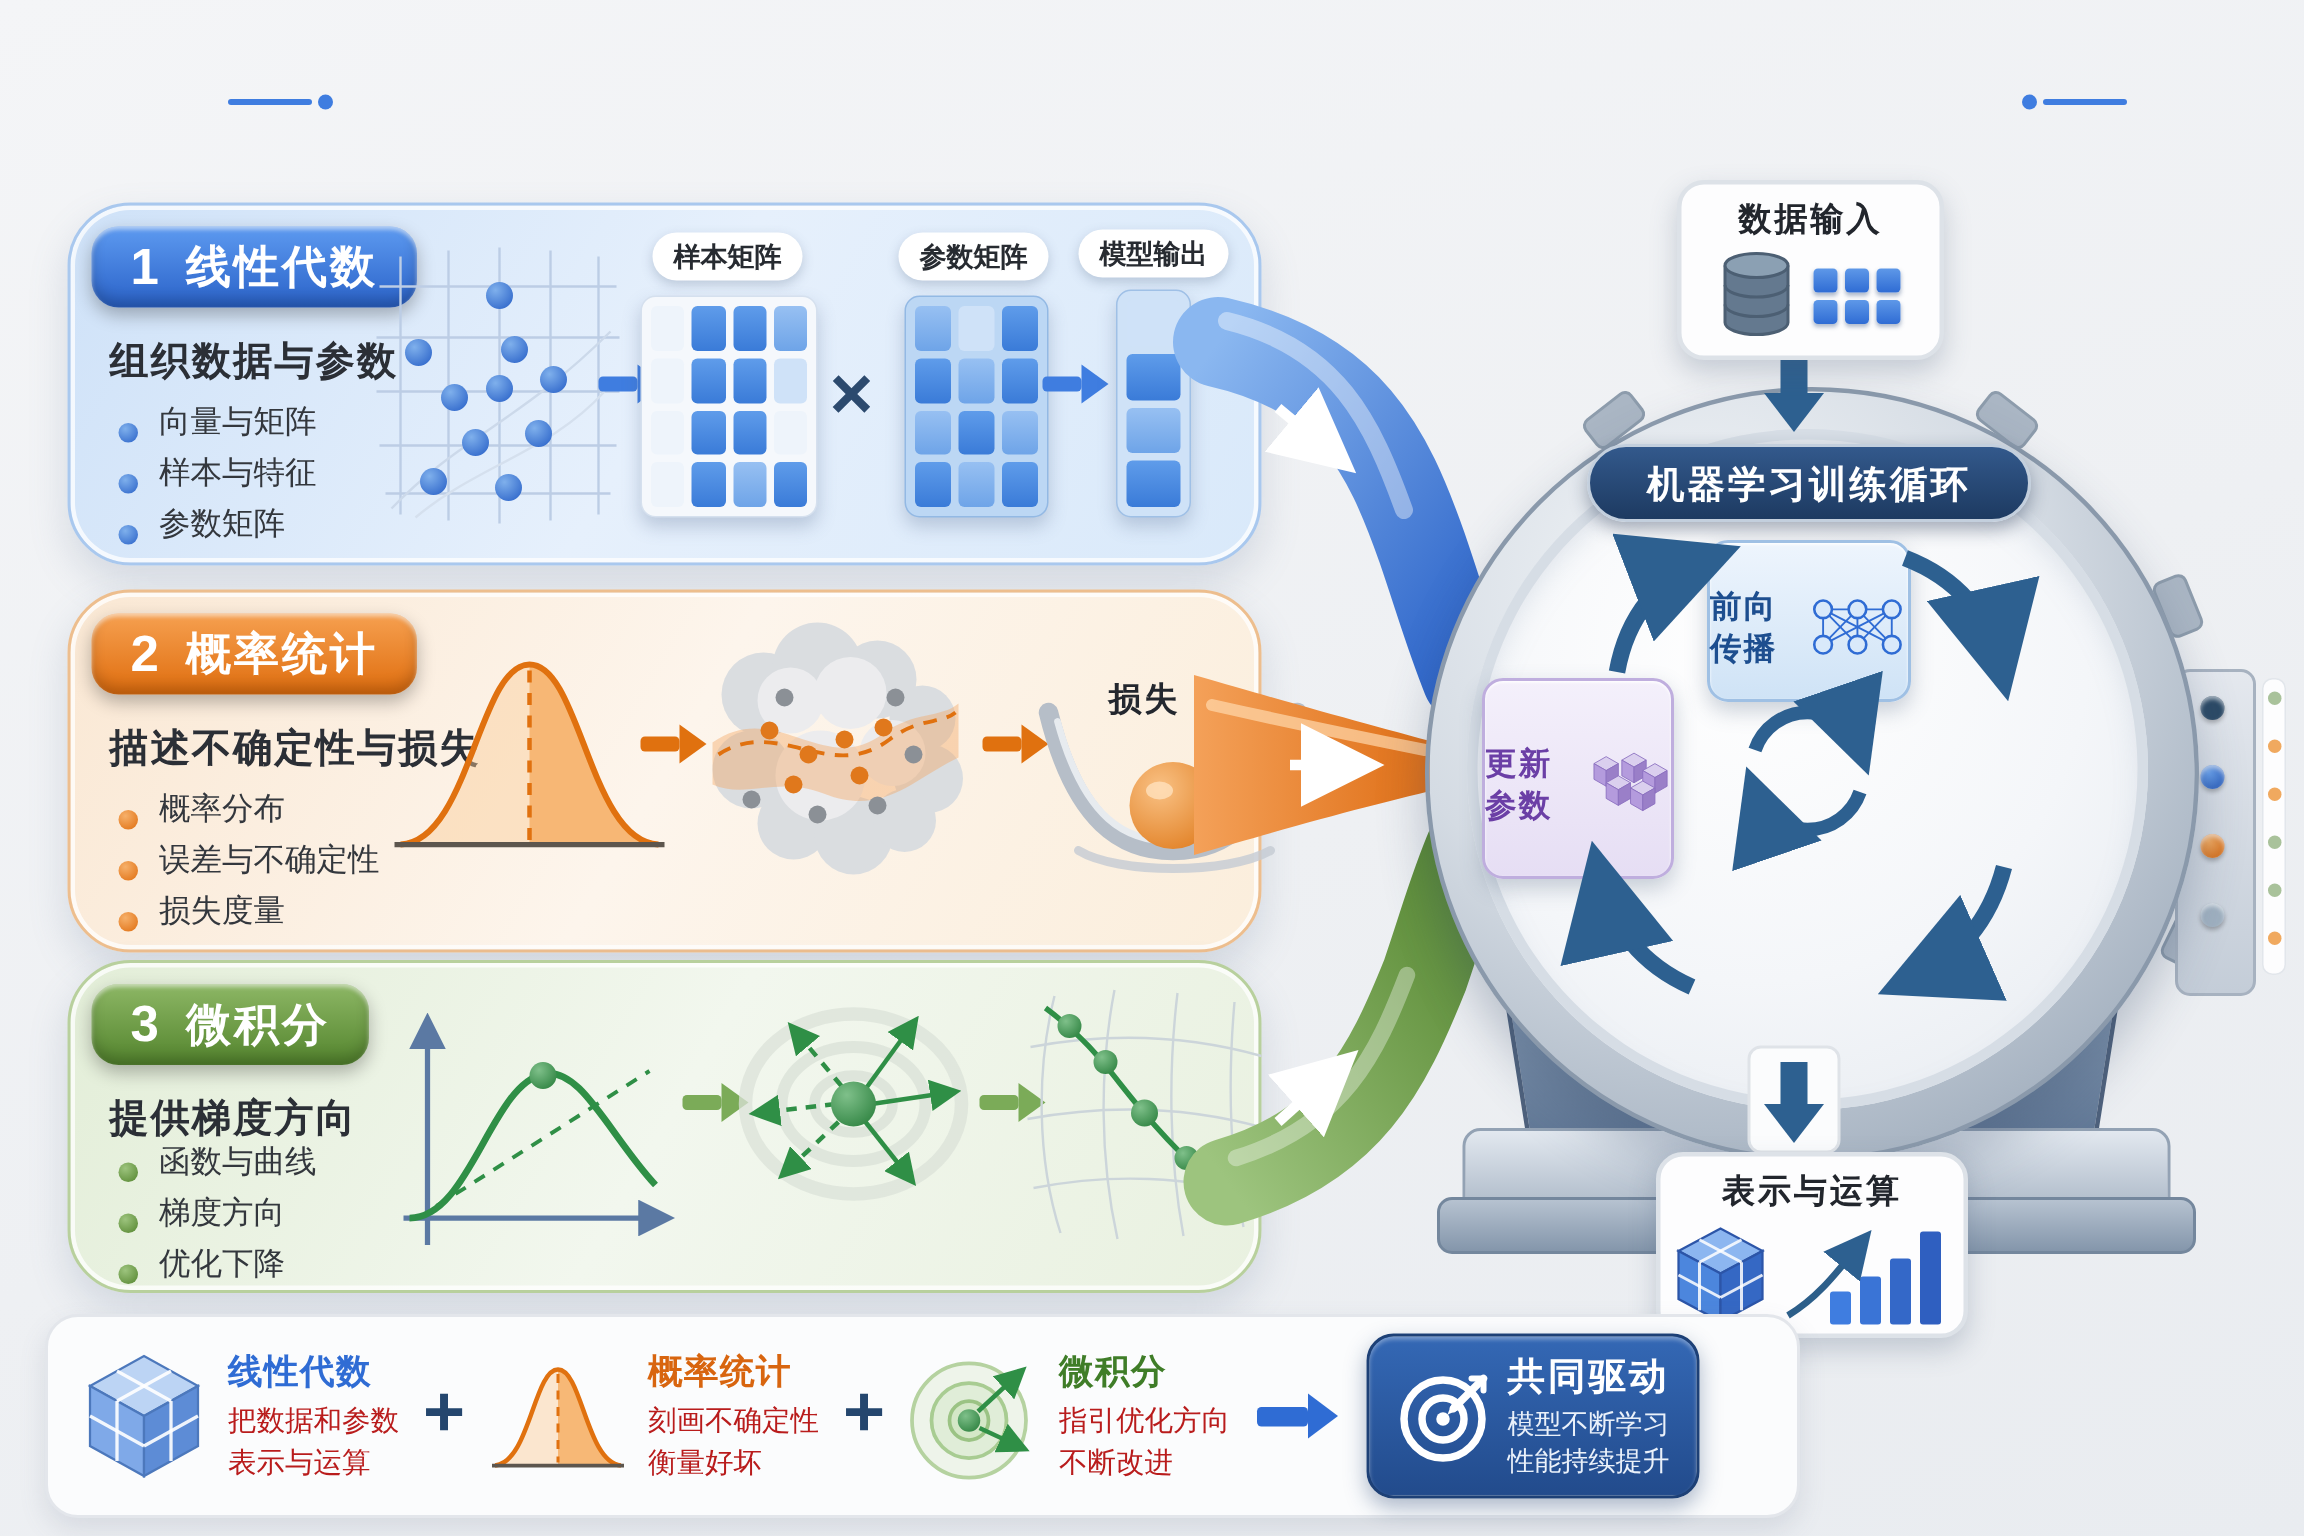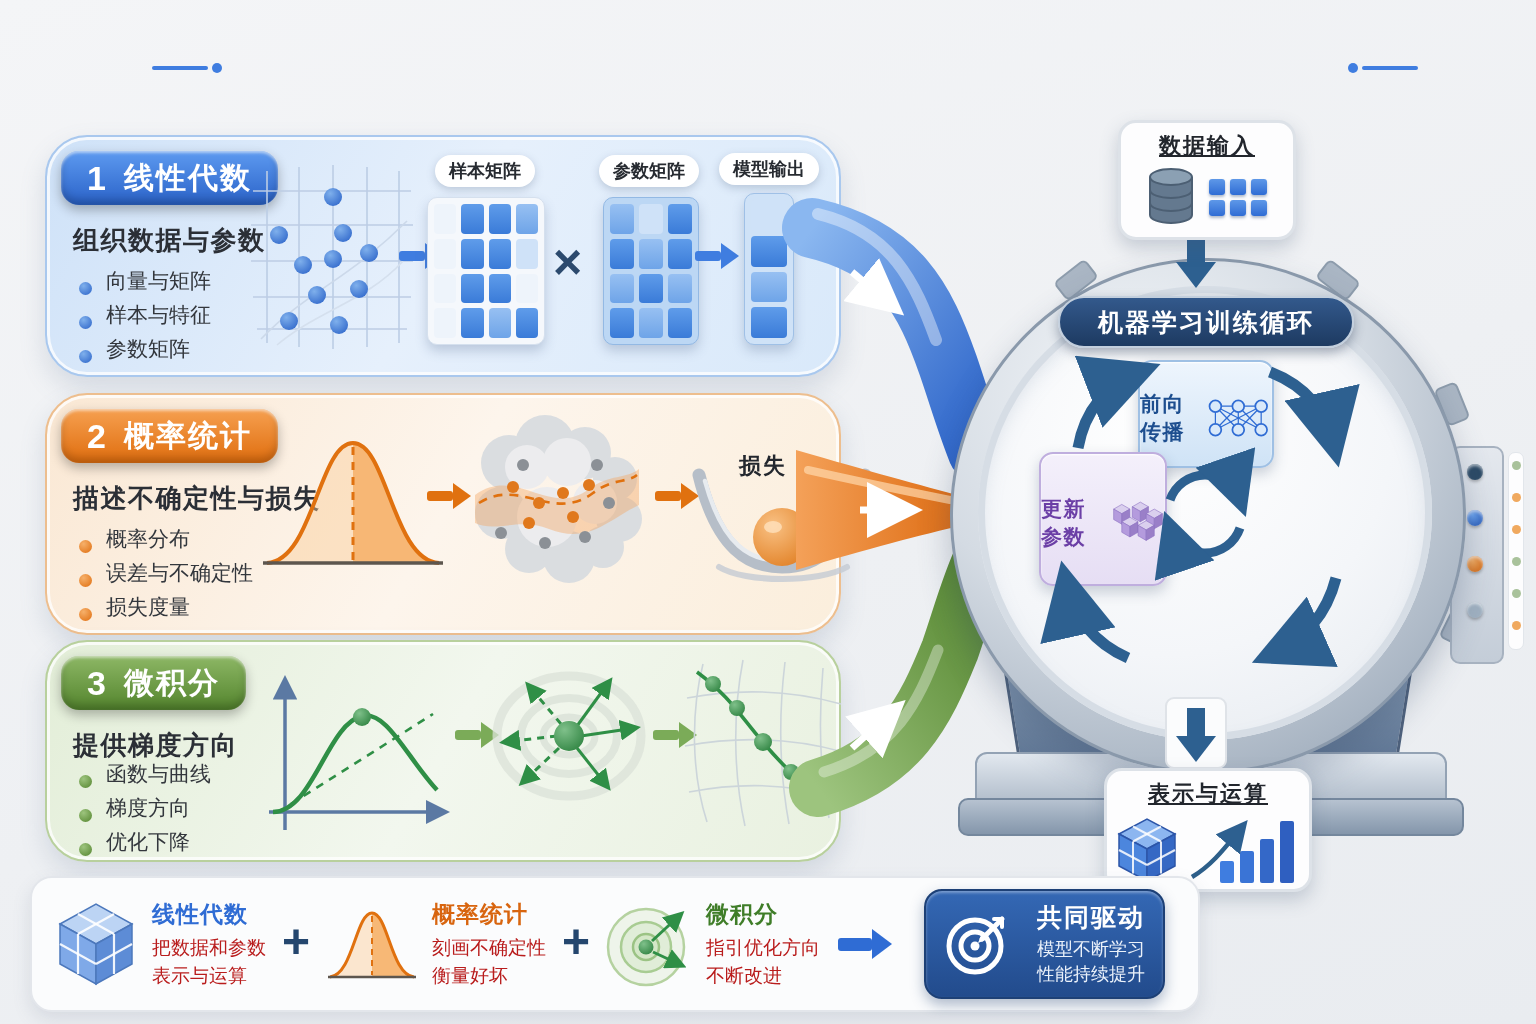--- a/index.html
+++ b/index.html
@@ -97,42 +97,42 @@
 
   .step{position:absolute;z-index:6;border-radius:14px;display:flex;flex-direction:row;align-items:center;
     padding-top:8px;gap:3px;box-shadow:0 6px 14px rgba(70,90,120,.28), inset 0 1px 2px #fff;}
   .step .slabel{font-size:21px;font-weight:800;letter-spacing:1.5px;}
   .st-forward{left:1138px;top:360px;width:132px;height:96px;background:linear-gradient(180deg,#eef5fd,#cfe3f6);border:2px solid #9fc0e4;}
   .st-forward .slabel{color:#1d4e8f;}
   .st-loss{left:1287px;top:452px;width:120px;height:122px;background:linear-gradient(180deg,#fdf6ec,#fbe9d4);border:2px solid #eec194;}
   .st-loss .slabel{color:#d2690f;}
   .st-backward{left:1133px;top:582px;width:136px;height:110px;background:linear-gradient(180deg,#f2f8ec,#e2eed6);border:2px solid #b2cf97;}
   .st-backward .slabel{color:#3f7d28;}
-  .st-update{left:1039px;top:452px;width:124px;height:122px;background:linear-gradient(180deg,#f4f0fb,#e6def4);border:2px solid #bfaede;gap:16px;}
+  .st-update{left:988px;top:452px;width:124px;height:122px;background:linear-gradient(180deg,#f4f0fb,#e6def4);border:2px solid #bfaede;gap:16px;}
   .st-update .slabel{color:#6b3fa6;}
 
   
   .bubble{position:absolute;background:#fdfdfe;border:3px solid #dde2e8;border-radius:18px;z-index:7;
     box-shadow:0 8px 18px rgba(70,90,120,.25);display:flex;flex-direction:column;align-items:center;}
   .bub-in{left:1118px;top:120px;width:172px;height:114px;}
   .bub-out{left:1104px;top:768px;width:202px;height:118px;}
-  .bub-title{font-size:22px;font-weight:800;color:#22262d;letter-spacing:2px;margin-top:8px;text-decoration:underline;}
+  .bub-title{font-size:22px;font-weight:800;color:#22262d;letter-spacing:2px;margin-top:8px;}
   .bub-row{display:flex;align-items:center;gap:14px;margin-top:6px;}
   .sq-grid{display:grid;grid-template-columns:repeat(3,16px);grid-auto-rows:16px;gap:5px;}
   .sq-grid i{background:linear-gradient(180deg,#5e98e8,#2f6cd4);border-radius:3px;box-shadow:0 2px 3px rgba(30,60,110,.35);}
 
   
   .sum{position:absolute;left:30px;top:876px;width:1122px;height:132px;background:#fbfcfd;border:2px solid #e3e6eb;
     border-radius:22px;box-shadow:0 8px 18px rgba(100,115,135,.16);display:flex;align-items:center;padding:0 22px;z-index:8;}
   .sum-item{display:flex;align-items:center;gap:14px;}
   .sum-text .t{font-size:23px;font-weight:800;letter-spacing:1px;margin-bottom:4px;}
   .sum-text .l{font-size:19px;color:#b91c1c;line-height:1.45;}
   .t-blue{color:#2f6cd4;}.t-orange{color:#d8650f;}.t-green{color:#3f7d28;}
   .plus{font-size:48px;font-weight:900;color:#24466e;margin:0 16px;padding-bottom:6px;}
-  .result{display:flex;align-items:center;gap:27px;margin-left:22px;
+  .result{display:flex;align-items:center;gap:8px;margin-left:9px;
     background:linear-gradient(180deg,#3468b5,#224b8c);border:2px solid #1d4076;border-radius:18px;
     padding:10px 18px;height:86px;box-shadow:0 6px 14px rgba(30,60,110,.35), inset 0 2px 3px rgba(255,255,255,.35);}
   .result .rt{font-size:25px;font-weight:800;color:#fff;letter-spacing:2px;margin-bottom:3px;}
   .result .rl{font-size:18px;color:#eaf1fa;line-height:1.4;}
 
   svg{display:block;}
 </style>
 </head>
 <body>
 

